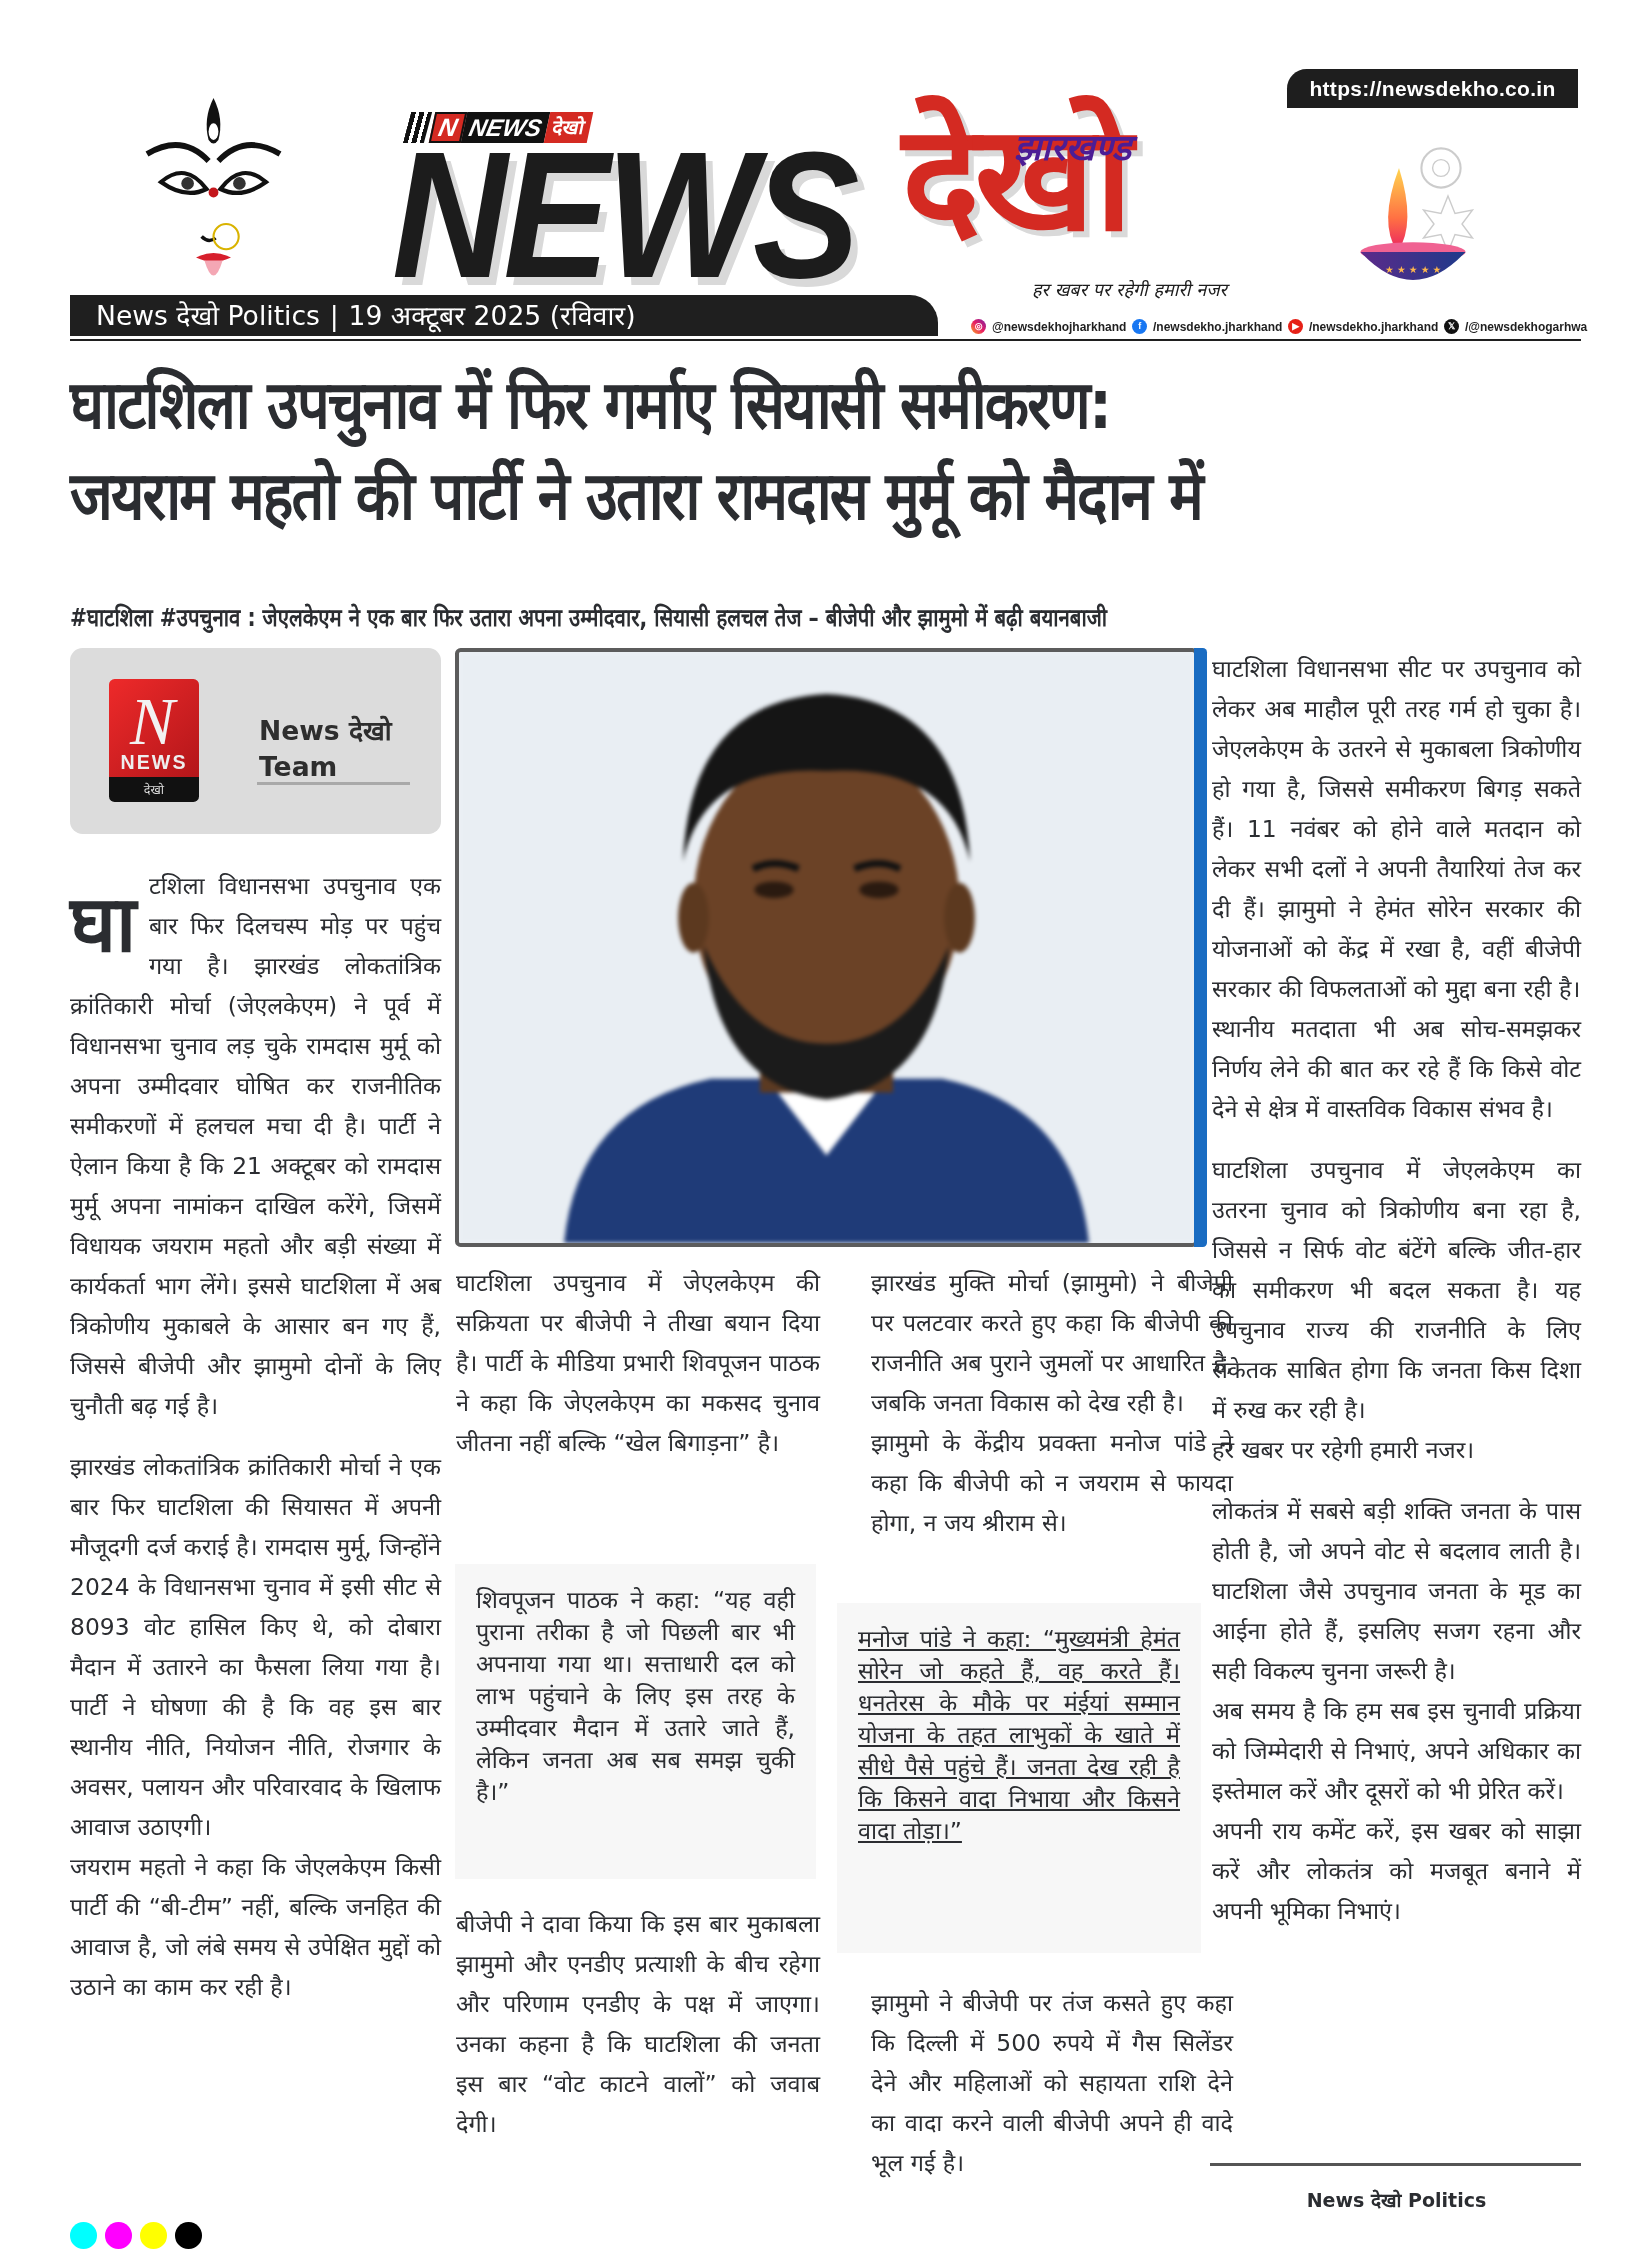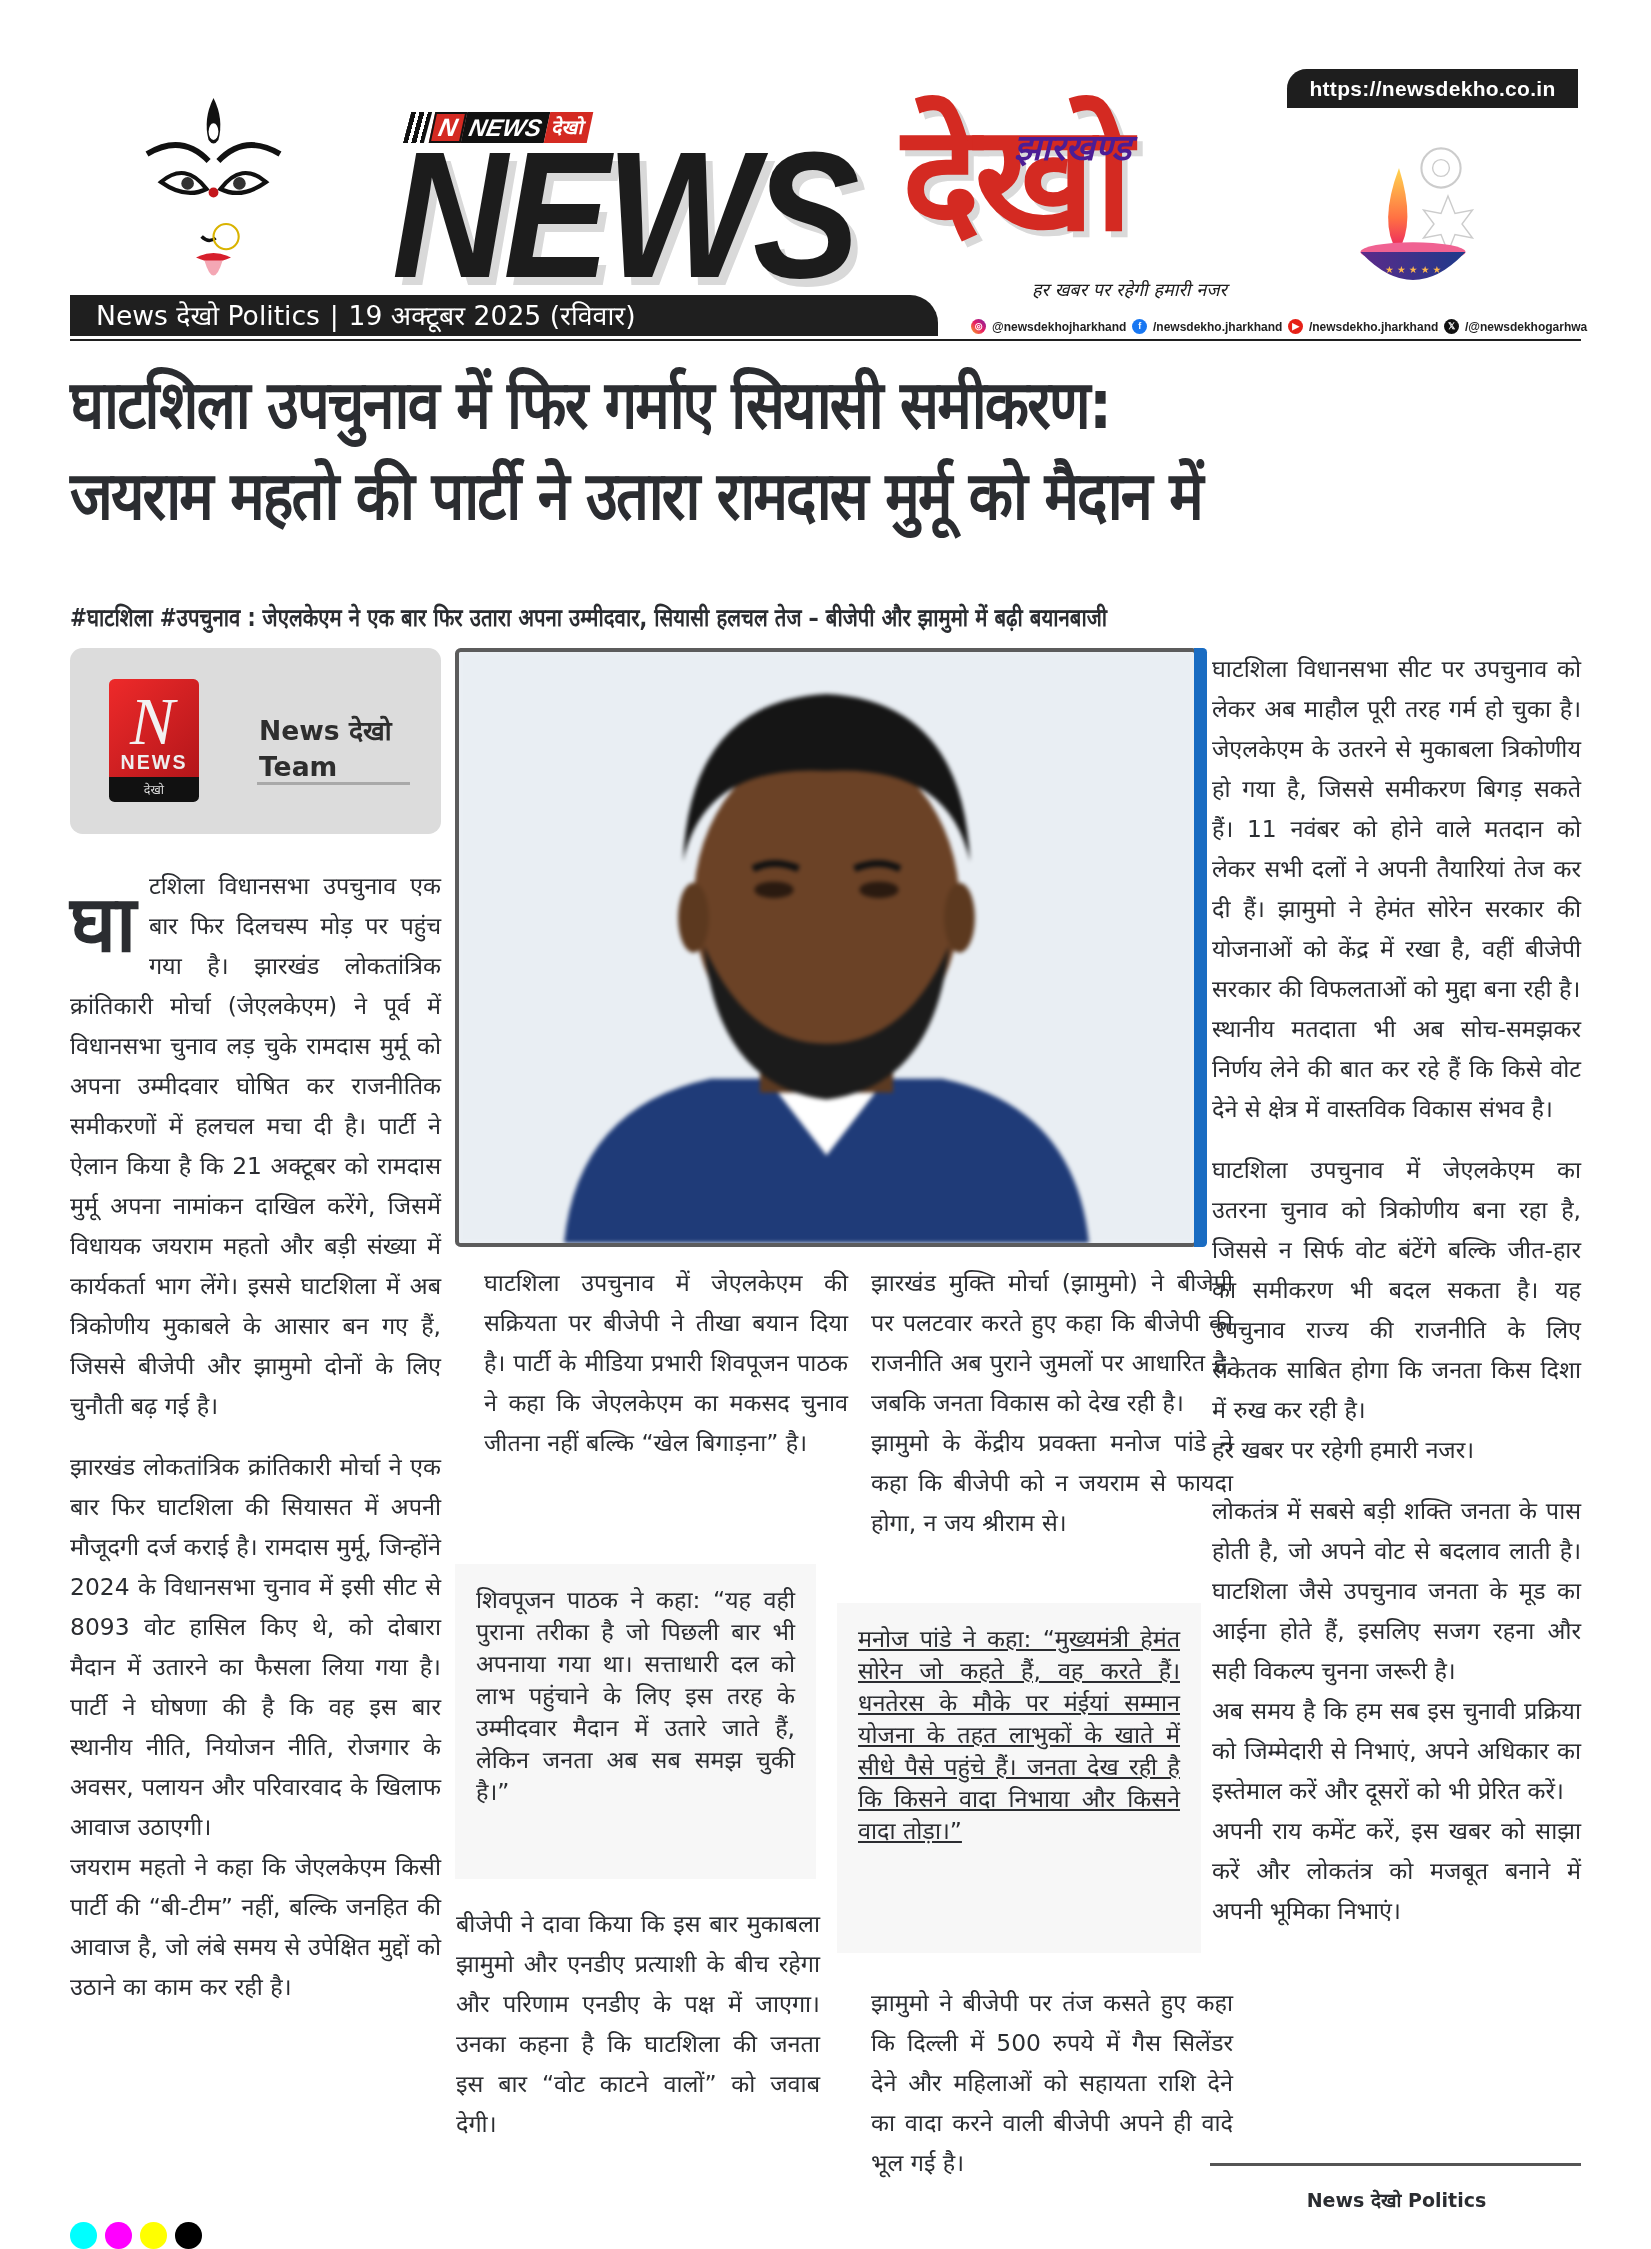--- a/index.html
+++ b/index.html
@@ -244,21 +244,21 @@
   </svg>
 </div>
 <div class="photo-accent"></div>
 
 <div class="dropcap-wrap col" style="position:absolute;">
   <p><span class="dropcap">घा</span><span>टशिला विधानसभा उपचुनाव एक बार फिर दिलचस्प मोड़ पर पहुंच गया है। झारखंड लोकतांत्रिक क्रांतिकारी मोर्चा (जेएलकेएम) ने पूर्व में विधानसभा चुनाव लड़ चुके रामदास मुर्मू को अपना उम्मीदवार घोषित कर राजनीतिक समीकरणों में हलचल मचा दी है। पार्टी ने ऐलान किया है कि 21 अक्टूबर को रामदास मुर्मू अपना नामांकन दाखिल करेंगे, जिसमें विधायक जयराम महतो और बड़ी संख्या में कार्यकर्ता भाग लेंगे। इससे घाटशिला में अब त्रिकोणीय मुकाबले के आसार बन गए हैं, जिससे बीजेपी और झामुमो दोनों के लिए चुनौती बढ़ गई है।</span></p>
   <p class="gap">झारखंड लोकतांत्रिक क्रांतिकारी मोर्चा ने एक बार फिर घाटशिला की सियासत में अपनी मौजूदगी दर्ज कराई है। रामदास मुर्मू, जिन्होंने 2024 के विधानसभा चुनाव में इसी सीट से 8093 वोट हासिल किए थे, को दोबारा मैदान में उतारने का फैसला लिया गया है। पार्टी ने घोषणा की है कि वह इस बार स्थानीय नीति, नियोजन नीति, रोजगार के अवसर, पलायन और परिवारवाद के खिलाफ आवाज उठाएगी।</p>
   <p>जयराम महतो ने कहा कि जेएलकेएम किसी पार्टी की “बी-टीम” नहीं, बल्कि जनहित की आवाज है, जो लंबे समय से उपेक्षित मुद्दों को उठाने का काम कर रही है।</p>
 </div>
 
-<div class="col c2" style="top:1263px;margin-left:28px;">घाटशिला उपचुनाव में जेएलकेएम की सक्रियता पर बीजेपी ने तीखा बयान दिया है। पार्टी के मीडिया प्रभारी शिवपूजन पाठक ने कहा कि जेएलकेएम का मकसद चुनाव जीतना नहीं बल्कि “खेल बिगाड़ना” है।</div>
+<div class="col c2" style="top:1263px;">घाटशिला उपचुनाव में जेएलकेएम की सक्रियता पर बीजेपी ने तीखा बयान दिया है। पार्टी के मीडिया प्रभारी शिवपूजन पाठक ने कहा कि जेएलकेएम का मकसद चुनाव जीतना नहीं बल्कि “खेल बिगाड़ना” है।</div>
 <div class="quote q1">शिवपूजन पाठक ने कहा: “यह वही पुराना तरीका है जो पिछली बार भी अपनाया गया था। सत्ताधारी दल को लाभ पहुंचाने के लिए इस तरह के उम्मीदवार मैदान में उतारे जाते हैं, लेकिन जनता अब सब समझ चुकी है।”</div>
 <div class="col c2" style="top:1904px;">बीजेपी ने दावा किया कि इस बार मुकाबला झामुमो और एनडीए प्रत्याशी के बीच रहेगा और परिणाम एनडीए के पक्ष में जाएगा। उनका कहना है कि घाटशिला की जनता इस बार “वोट काटने वालों” को जवाब देगी।</div>
 
 <div class="col c3" style="top:1263px;">
   <p>झारखंड मुक्ति मोर्चा (झामुमो) ने बीजेपी पर पलटवार करते हुए कहा कि बीजेपी की राजनीति अब पुराने जुमलों पर आधारित है, जबकि जनता विकास को देख रही है।</p>
   <p>झामुमो के केंद्रीय प्रवक्ता मनोज पांडे ने कहा कि बीजेपी को न जयराम से फायदा होगा, न जय श्रीराम से।</p>
 </div>
 <div class="quote q2">मनोज पांडे ने कहा: “मुख्यमंत्री हेमंत सोरेन जो कहते हैं, वह करते हैं। धनतेरस के मौके पर मंईयां सम्मान योजना के तहत लाभुकों के खाते में सीधे पैसे पहुंचे हैं। जनता देख रही है कि किसने वादा निभाया और किसने वादा तोड़ा।”</div>
 <div class="col c3" style="top:1983px;">झामुमो ने बीजेपी पर तंज कसते हुए कहा कि दिल्ली में 500 रुपये में गैस सिलेंडर देने और महिलाओं को सहायता राशि देने का वादा करने वाली बीजेपी अपने ही वादे भूल गई है।</div>
 

